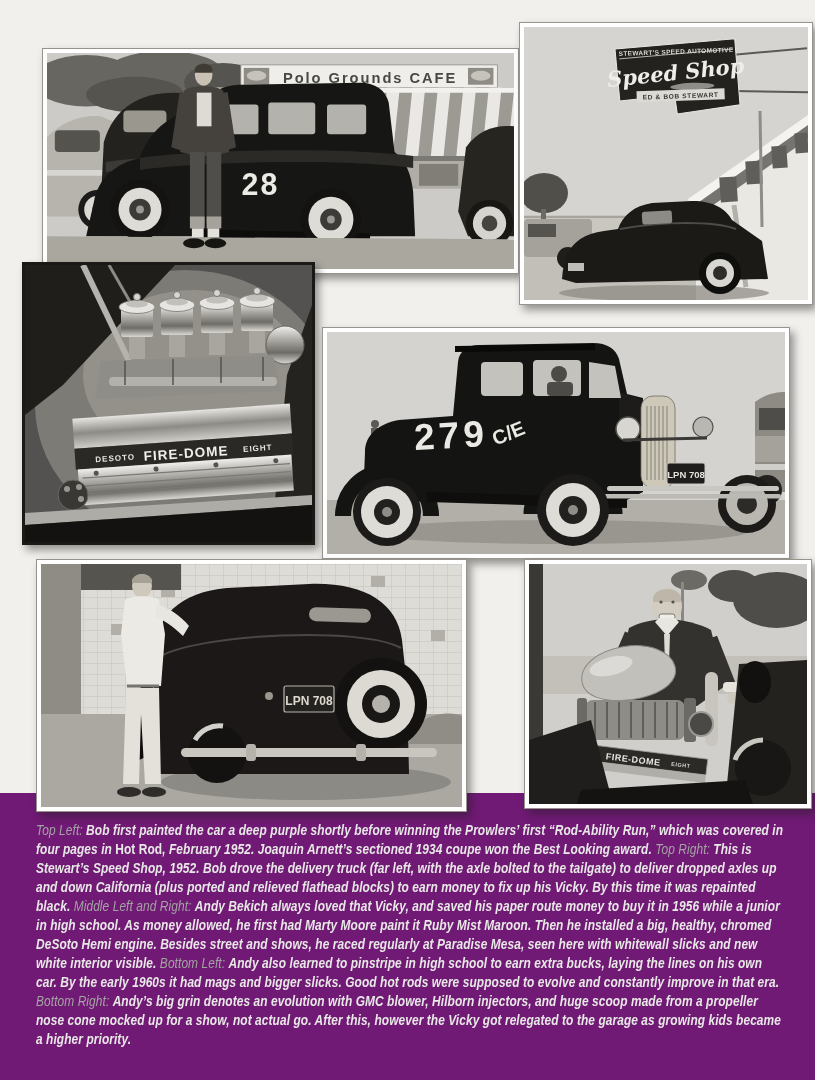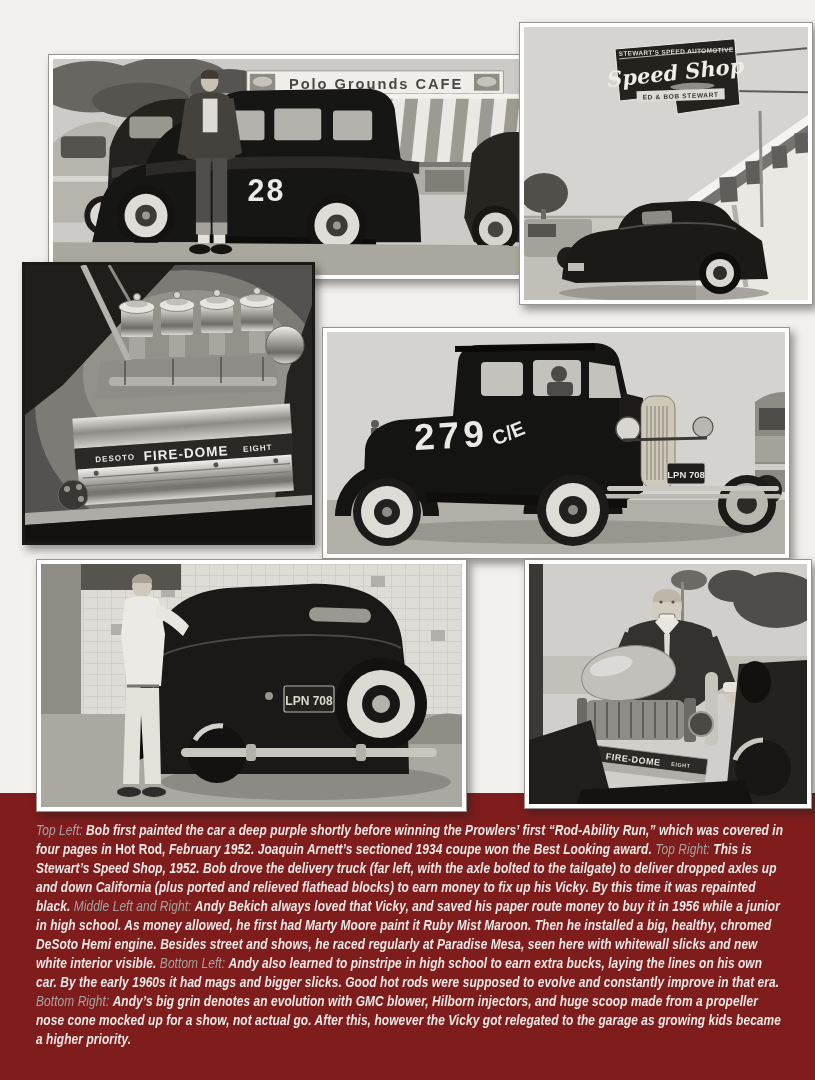--- a/index.html
+++ b/index.html
@@ -3,40 +3,40 @@
 <meta charset="utf-8">
 <style>
   html,body{margin:0;padding:0;background:#66645f;}
   .page{position:relative;width:815px;height:1080px;background:#f1f0ed;overflow:hidden;
         font-family:"Liberation Sans",sans-serif;}
   .photo{position:absolute;box-sizing:border-box;background:#fff;padding:4px;
          border:1px solid #97948e;box-shadow:4px 5px 8px rgba(30,30,28,.45);z-index:2;}
   .photo svg{display:block;width:100%;height:100%;background:#c9c8c4;}
   .photo--dark-frame{padding:0;border:3px solid #1a1916;}
   .caption-block{position:absolute;left:0;top:793px;width:815px;height:287px;
-                 background:#7f1d1d;z-index:1;}
+                 background:#701a75;z-index:1;}
   .caption-text{position:absolute;left:36px;top:27px;width:940px;
                 transform:scaleX(0.795);transform-origin:0 0;
                 font-style:italic;font-weight:bold;font-size:15px;line-height:19px;
                 color:#e8e8e6;letter-spacing:.1px;}
   .seg-label{color:#a4a4a2;font-weight:normal;}
   .seg-title{font-style:normal;}
   svg text{font-family:"Liberation Sans",sans-serif;}
   .script-text{font-family:"DejaVu Serif",serif;font-style:italic;font-weight:bold;}
 </style>
 </head>
 <body>
 
 <div class="page">
 
   <div class="caption-block">
     <div class="caption-text"><span class="seg-label">Top Left: </span><span class="seg-body">Bob first painted the car a deep purple shortly before winning the Prowlers’ first “Rod-Ability Run,” which was covered in four pages in </span><span class="seg-title">Hot Rod</span><span class="seg-body">, February 1952. Joaquin Arnett’s sectioned 1934 coupe won the Best Looking award. </span><span class="seg-label">Top Right: </span><span class="seg-body">This is Stewart’s Speed Shop, 1952. Bob drove the delivery truck (far left, with the axle bolted to the tailgate) to deliver dropped axles up and down California (plus ported and relieved flathead blocks) to earn money to fix up his Vicky. By this time it was repainted black. </span><span class="seg-label">Middle Left and Right: </span><span class="seg-body">Andy Bekich always loved that Vicky, and saved his paper route money to buy it in 1956 while a junior in high school. As money allowed, he first had Marty Moore paint it Ruby Mist Maroon. Then he installed a big, healthy, chromed DeSoto Hemi engine. Besides street and shows, he raced regularly at Paradise Mesa, seen here with whitewall slicks and new white interior visible. </span><span class="seg-label">Bottom Left: </span><span class="seg-body">Andy also learned to pinstripe in high school to earn extra bucks, laying the lines on his own car. By the early 1960s it had mags and bigger slicks. Good hot rods were supposed to evolve and constantly improve in that era. </span><span class="seg-label">Bottom Right: </span><span class="seg-body">Andy’s big grin denotes an evolution with GMC blower, Hilborn injectors, and huge scoop made from a propeller nose cone mocked up for a show, not actual go. After this, however the Vicky got relegated to the garage as growing kids became a higher priority.</span></div>
   </div>
 
-  <figure class="photo" style="left:36px;top:42px;width:477px;height:226px;margin:12px;">
+  <figure class="photo" style="left:36px;top:42px;width:477px;height:226px;margin:6px;">
     <svg viewBox="0 0 477 218" preserveAspectRatio="none">
       <rect x="0" y="0" width="477" height="218" fill="#cccbc7"></rect>
       <defs>
         <pattern id="awn" width="26" height="90" patternUnits="userSpaceOnUse" patternTransform="skewX(-6)">
           <rect width="26" height="90" fill="#e9e8e4"></rect>
             <rect width="13" height="90" fill="#9d9a94"></rect>
         </pattern>
       </defs>
 
       <g fill="#686661">

